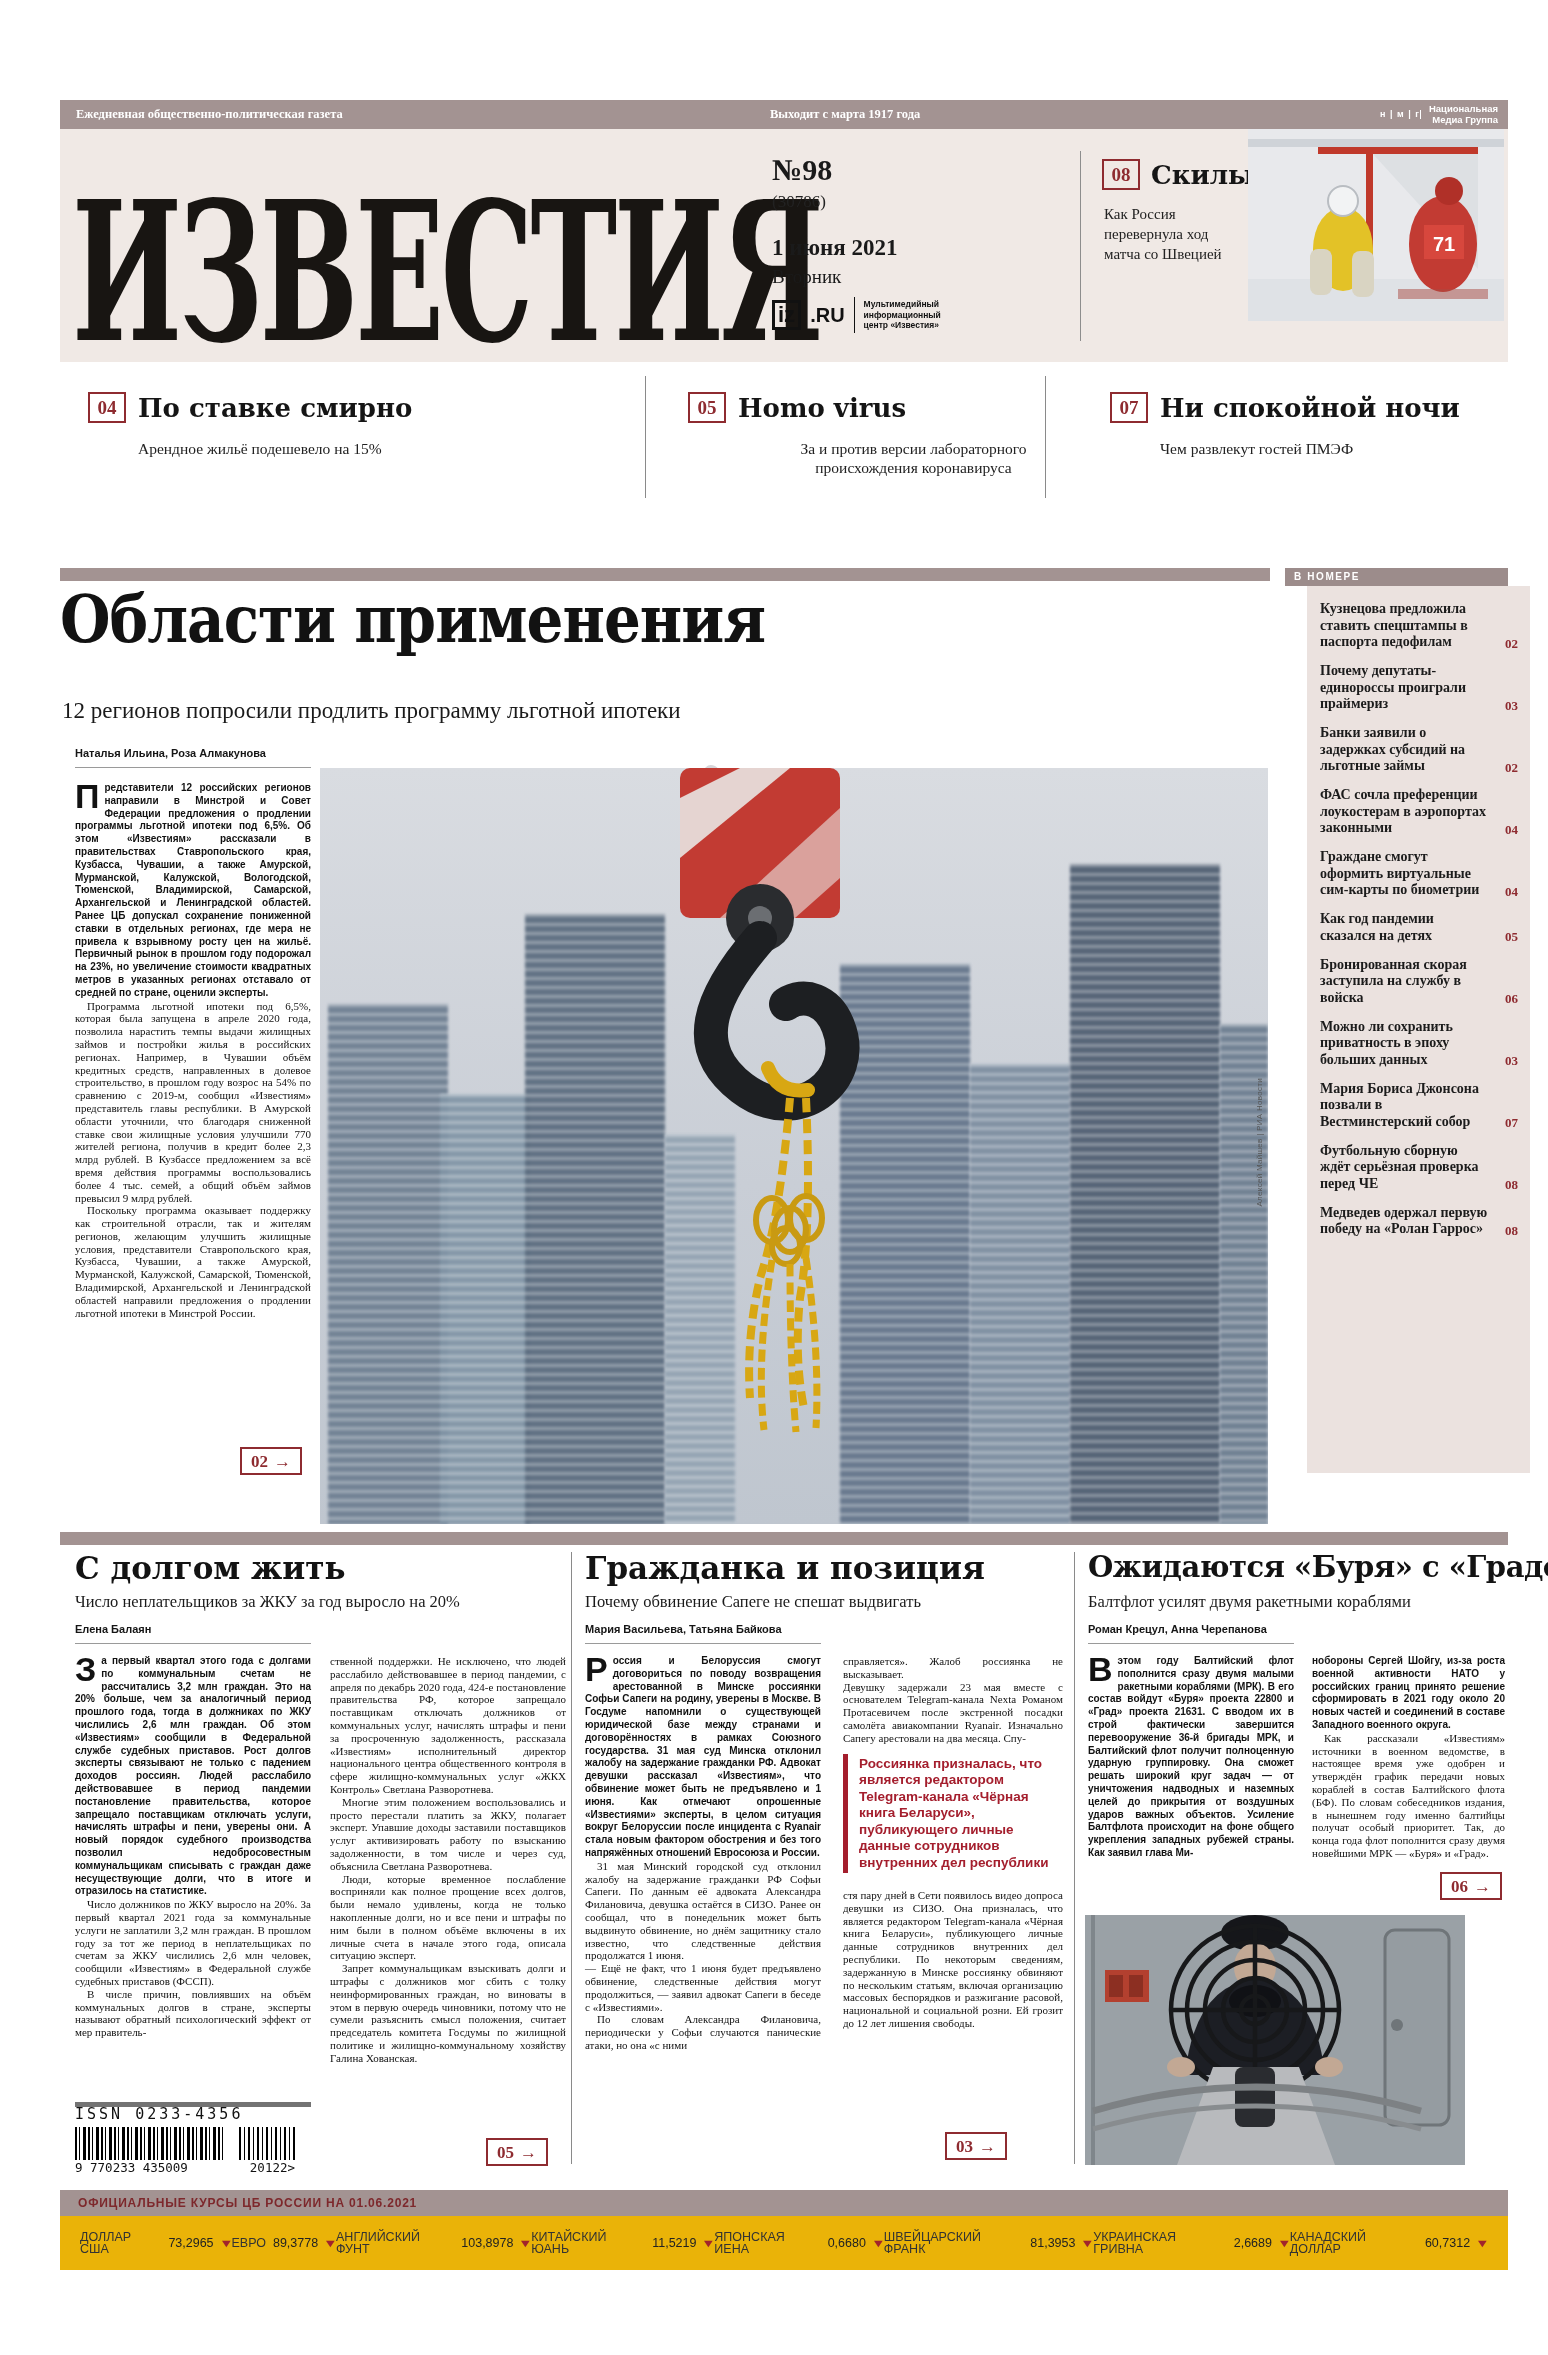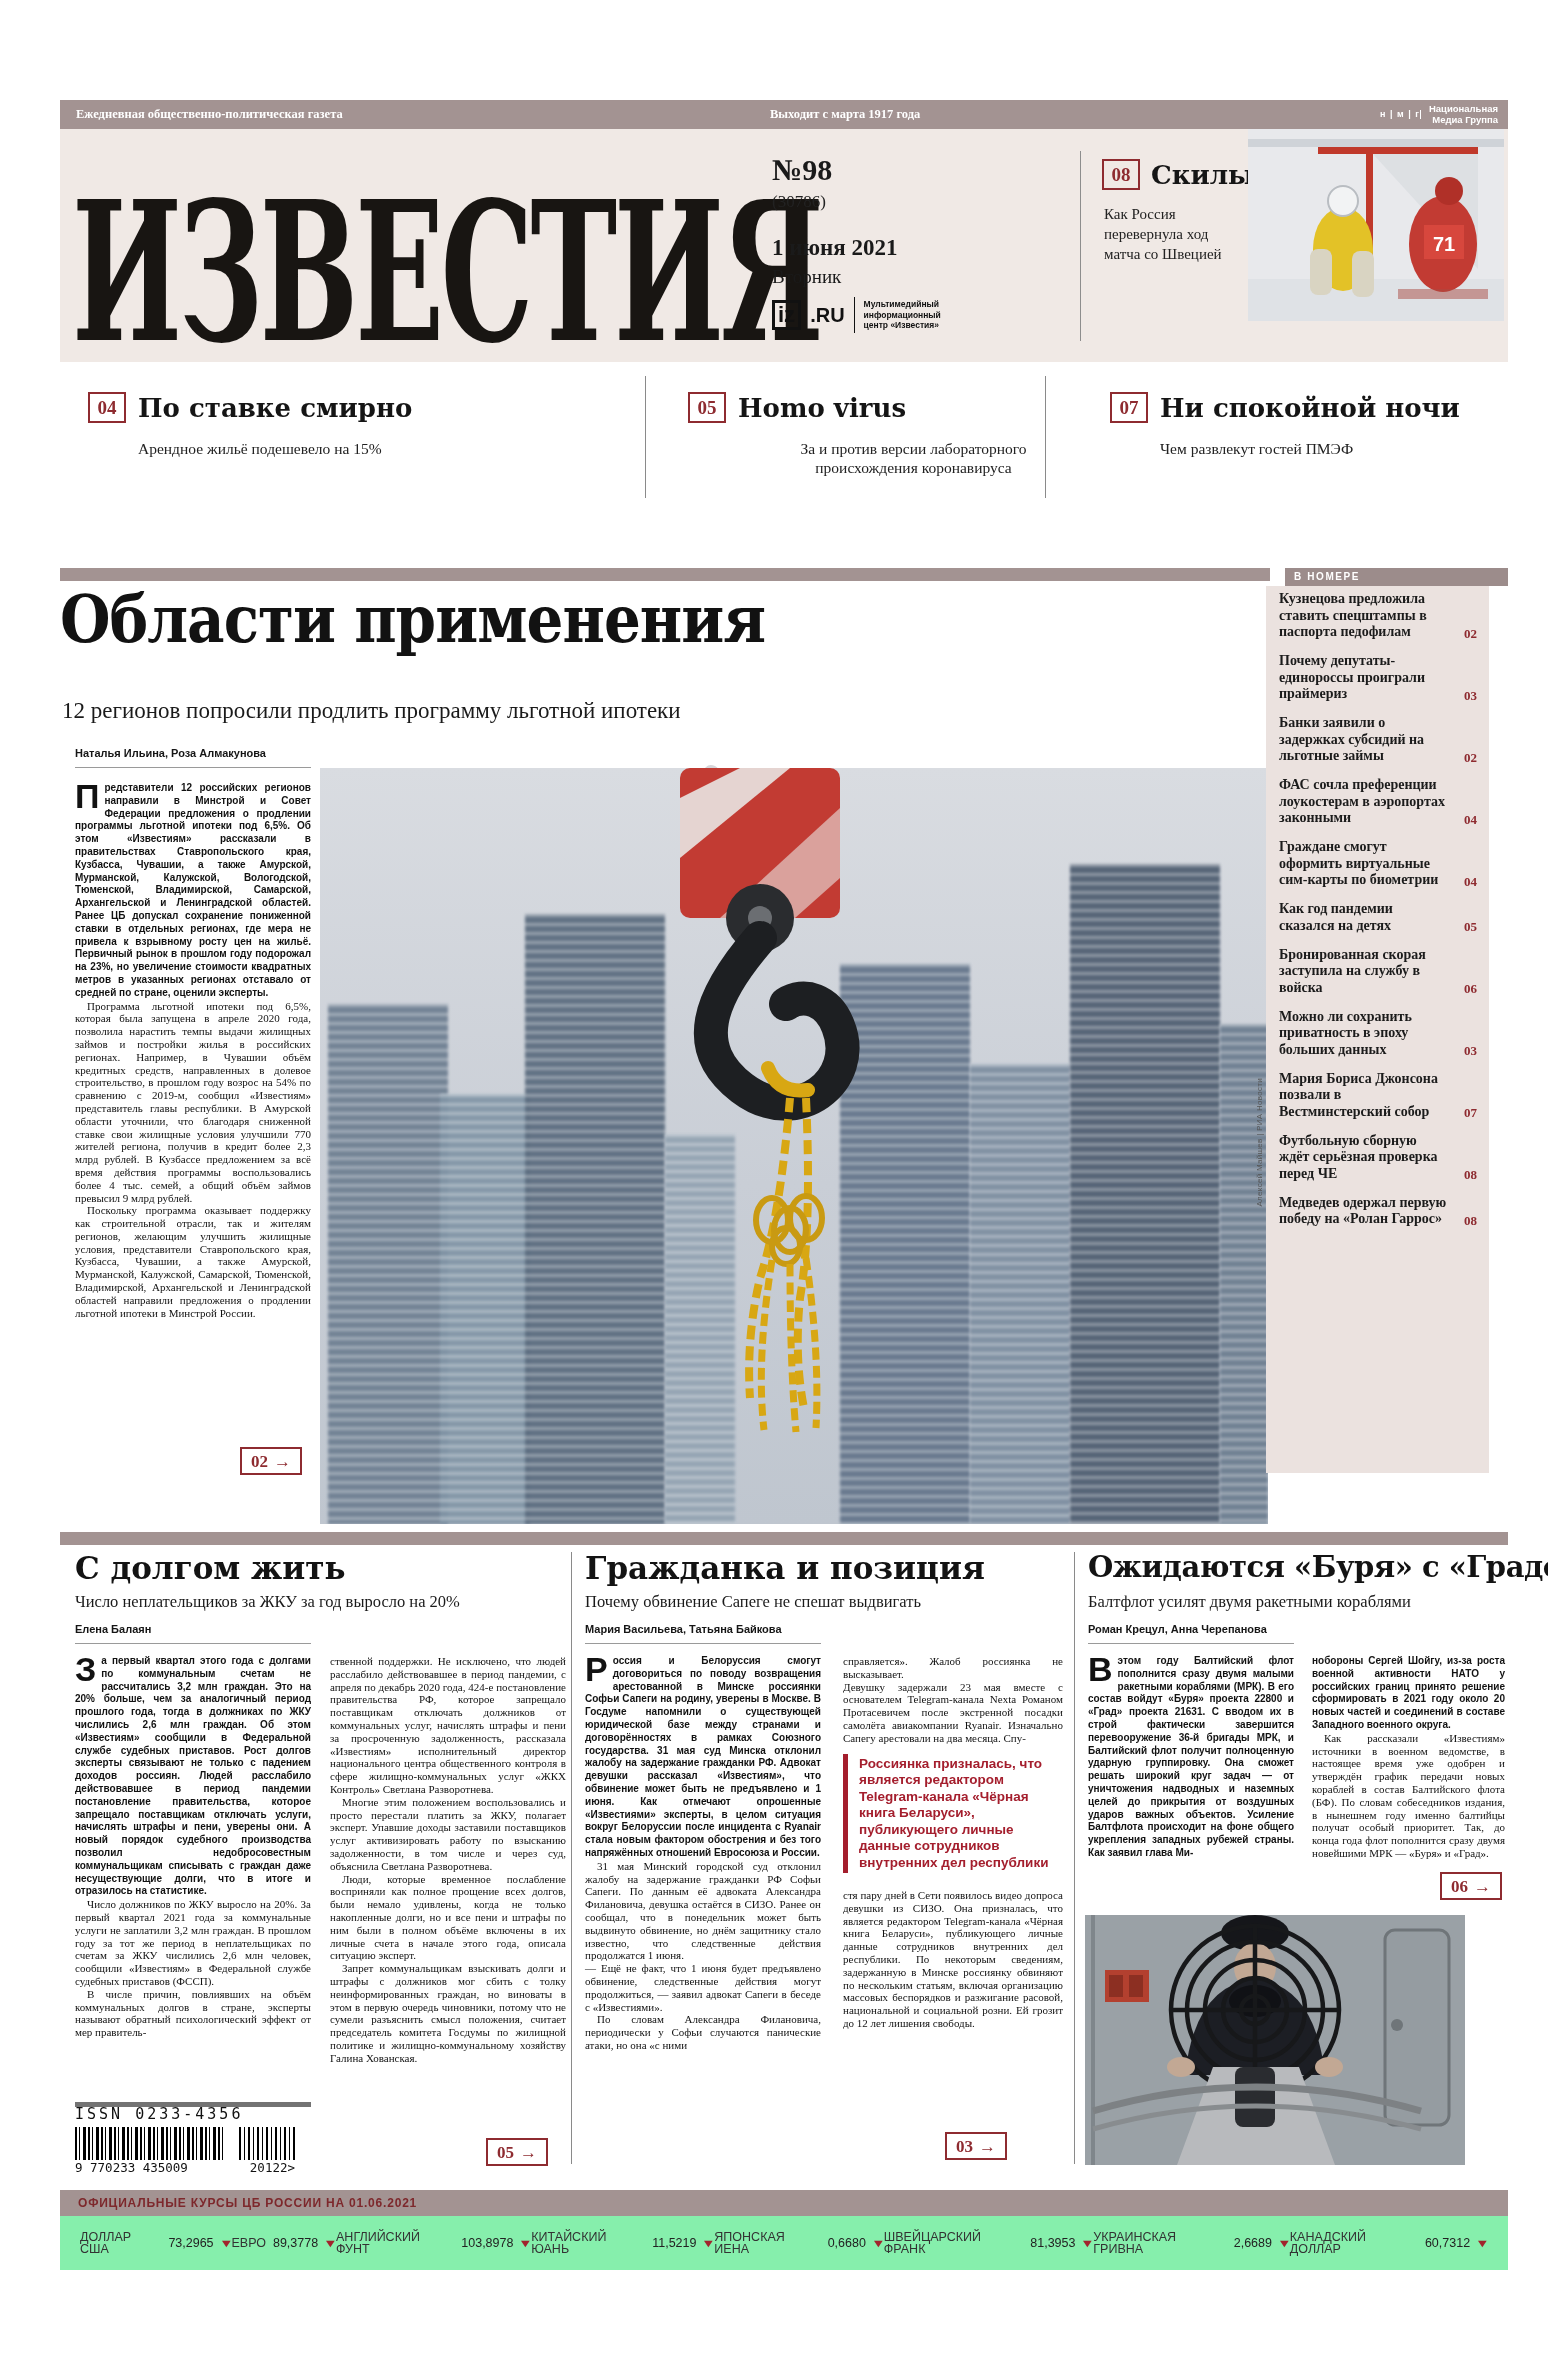--- a/index.html
+++ b/index.html
@@ -78,21 +78,21 @@
   .vcredit{position:absolute;writing-mode:vertical-rl;transform:rotate(180deg);
     font:8px/1 "Liberation Sans",sans-serif;color:#555;letter-spacing:.3px}
 
   .photo-main{left:320px;top:768px;width:948px;height:756px;background:linear-gradient(#d9dce1 0%,#c9ced6 55%,#bfc6cf 100%)}
   .bld{position:absolute;bottom:0;filter:blur(1.5px);opacity:.93}
   .bld.win{background-image:repeating-linear-gradient(to bottom,rgba(255,255,255,.35) 0 3px,transparent 3px 9px)}
 
   .photo-ship{left:1085px;top:1915px;width:380px;height:250px;background:#9aa1a6}
 
   
-  .in-issue{position:absolute;left:1266px;top:586px;width:223px;height:887px;background:var(--pink2);padding:5px 12px 0 13px}
+  .in-issue{position:absolute;left:1307px;top:586px;width:223px;height:887px;background:var(--pink2);padding:15px 12px 0 13px}
   .ni{position:relative;padding-right:27px;margin-bottom:12.5px}
   .ni-t{font:bold 14px/16.5px "Liberation Serif",serif;color:#1b1b1b;display:block}
   .ni-p{position:absolute;right:0;bottom:1px;font:bold 13px/1 "Liberation Serif",serif;color:var(--accent)}
 
   
   .b-rule{position:absolute;top:1552px;width:1px;height:612px;background:#8a8a8a}
   .b-head{position:absolute;font:bold 31px/1 "DejaVu Serif",serif;color:#131313;white-space:nowrap}
   .b-sub{position:absolute;font:16.5px/1.2 "Liberation Serif",serif;color:#1a1a1a;white-space:nowrap}
   .pullquote{border-left:5px solid var(--quote);padding:2px 0 2px 11px;margin:9px 0 16px 0;
     font:bold 13.5px/16.5px "Liberation Sans",sans-serif;color:var(--quote);text-align:left;text-indent:0}
@@ -102,21 +102,21 @@
   .barcode{position:absolute;left:75px;top:2102px;width:236px;border-top:5px solid #737373;}
   .issn{font:15px/1 "DejaVu Sans Mono",monospace;letter-spacing:3px;color:#111}
   .bars{margin-top:5px;display:flex;gap:14px;align-items:flex-end}
   .bars .b1{width:150px;height:33px;background:repeating-linear-gradient(90deg,#000 0 2px,#fff 2px 4px,#000 4px 5px,#fff 5px 8px,#000 8px 11px,#fff 11px 13px)}
   .bars .b2{width:58px;height:33px;background:repeating-linear-gradient(90deg,#000 0 2px,#fff 2px 5px,#000 5px 6px,#fff 6px 9px)}
   .bdigits{display:flex;justify-content:space-between;width:220px;font:12.5px/1 "DejaVu Sans Mono",monospace;color:#111;margin-top:2px}
 
   
   .cur-head{position:absolute;left:60px;top:2190px;width:1448px;height:26px;background:var(--mauve);
     font:bold 12px/26px "Liberation Sans",sans-serif;color:#7d282c;letter-spacing:.8px;padding-left:18px}
-  .cur-body{position:absolute;left:60px;top:2216px;width:1448px;height:54px;background:#86efac;
+  .cur-body{position:absolute;left:60px;top:2216px;width:1448px;height:54px;background:#eab308;
     display:flex;align-items:center;justify-content:space-between;padding:0 20px}
   .cur{display:flex;align-items:center;gap:7px;font:12.5px/1 "Liberation Sans",sans-serif;color:#333}
   .cur-v{color:#222}
   .cur-arrow{color:#a1242c;font-size:11px;transform:scaleX(1.35)}
 </style>
 </head>
 <body>
 
 <div class="page">
 

